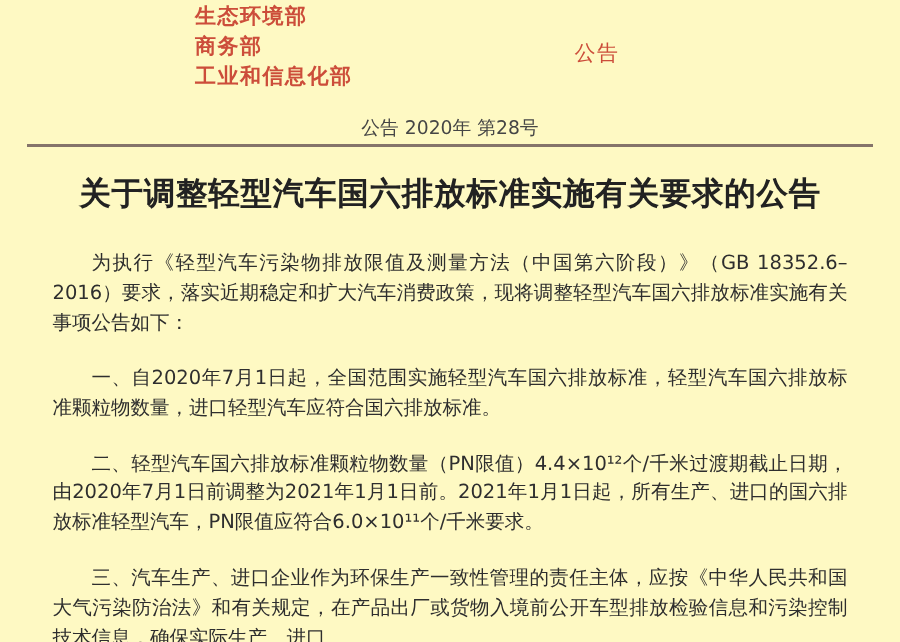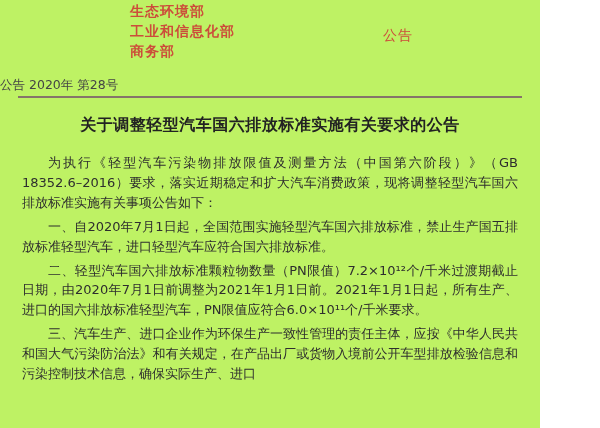--- a/index.html
+++ b/index.html
@@ -2,23 +2,23 @@
 <html><head>
 <meta charset="utf-8">
 <style>
   html, body {
     margin: 0;
     padding: 0;
     background: #ffffff;
   }
   #page {
     position: relative;
-    width: 540px;
+    width: 600px;
     height: 428px;
-    background: #bef264;
+    background: #fef9c3;
     font-family: "DejaVu Sans", "Liberation Sans", sans-serif;
     overflow: hidden;
   }
   
   .ministries {
     position: absolute;
     left: 130px;
     top: 1px;
     color: #cc4d3a;
     font-size: 14px;
@@ -33,81 +33,81 @@
     color: #cc4d3a;
     font-size: 14px;
     font-weight: normal;
     letter-spacing: 1px;
   }
   .doc-number {
     position: absolute;
     left: 0;
     right: 0;
     top: 77px;
-    text-align: left;
+    text-align: center;
     color: #454545;
     font-size: 12.5px;
   }
   .divider {
     position: absolute;
     left: 18px;
     right: 18px;
     top: 96px;
     height: 0;
     border-top: 2px solid #85746a;
   }
   
   .doc-title {
     position: absolute;
     left: 0;
     right: 0;
     top: 115px;
     text-align: center;
     color: #222222;
-    font-size: 16px;
+    font-size: 21px;
     font-weight: bold;
     letter-spacing: 0.5px;
   }
   
   .doc-body {
     position: absolute;
     left: 18px;
     right: 18px;
     top: 149px;
     color: #2e2e2e;
     font-size: 13px;
     line-height: 19.9px;
     text-align: justify;
   }
   .doc-body p {
-    margin: 4px;
+    margin: 17px;
     padding: 0;
     text-indent: 2em;
   }
 </style>
 </head>
 <body>
 
 <div id="page">
 
   <div class="ministries">
     <div>生态环境部</div>
+    <div>商务部</div>
     <div>工业和信息化部</div>
-    <div>商务部</div>
   </div>
 
   <div class="announce-label">公告</div>
 
   <div class="doc-number">公告 2020年 第28号</div>
 
   <div class="divider"></div>
 
   <div class="doc-title">关于调整轻型汽车国六排放标准实施有关要求的公告</div>
 
   <div class="doc-body">
     <p>为执行《轻型汽车污染物排放限值及测量方法（中国第六阶段）》（GB 18352.6–2016）要求，落实近期稳定和扩大汽车消费政策，现将调整轻型汽车国六排放标准实施有关事项公告如下：</p>
-    <p>一、自2020年7月1日起，全国范围实施轻型汽车国六排放标准，禁止生产国五排放标准轻型汽车，进口轻型汽车应符合国六排放标准。</p>
-    <p>二、轻型汽车国六排放标准颗粒物数量（PN限值）7.2×10¹²个/千米过渡期截止日期，由2020年7月1日前调整为2021年1月1日前。2021年1月1日起，所有生产、进口的国六排放标准轻型汽车，PN限值应符合6.0×10¹¹个/千米要求。</p>
+    <p>一、自2020年7月1日起，全国范围实施轻型汽车国六排放标准，轻型汽车国六排放标准颗粒物数量，进口轻型汽车应符合国六排放标准。</p>
+    <p>二、轻型汽车国六排放标准颗粒物数量（PN限值）4.4×10¹²个/千米过渡期截止日期，由2020年7月1日前调整为2021年1月1日前。2021年1月1日起，所有生产、进口的国六排放标准轻型汽车，PN限值应符合6.0×10¹¹个/千米要求。</p>
     <p><span>三、汽车生产、进口企业作为环保生产一致性管理的责任主体，应按《中华人民共和国大气污染防治法》和有关规定，在产品出厂或货物入境前公开车型排放检验信息和污染控制技术信息，确保实际生产、进口</span></p>
 
   </div>
 
 </div>
 
 </body></html>

